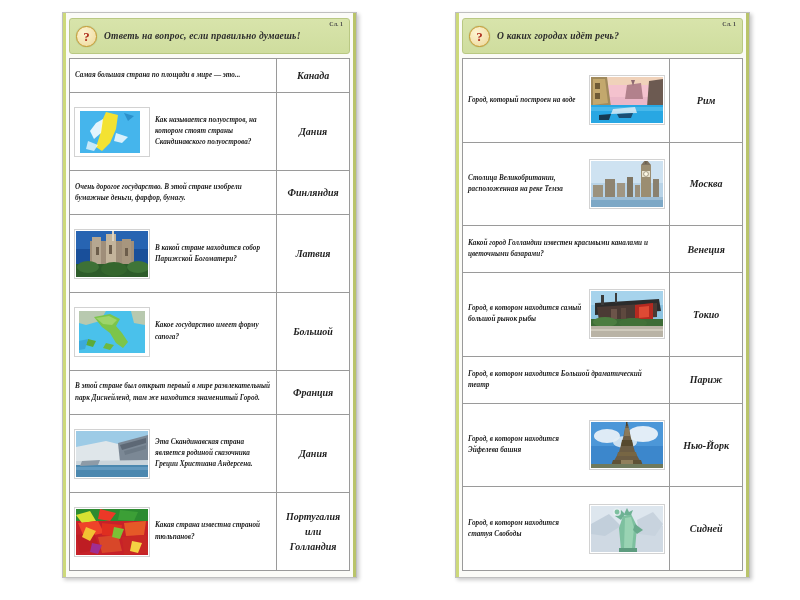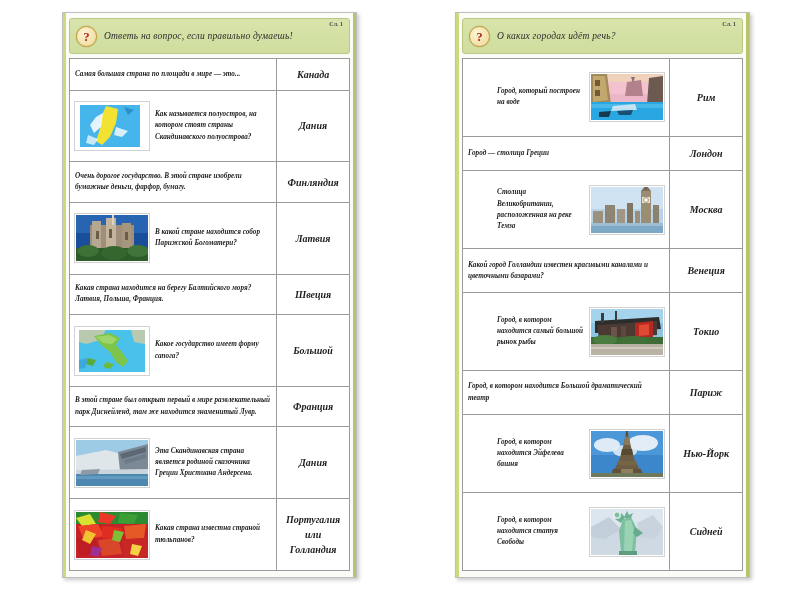--- a/index.html
+++ b/index.html
@@ -49,21 +49,21 @@
     background:radial-gradient(circle at 35% 30%,#fdf4d2,#edd89a);
     border:1.5px solid #c79a2e;
     color:#b03020;font-weight:bold;font-size:13px;
     display:flex;align-items:center;justify-content:center;
     flex:0 0 auto;line-height:1;
     font-family:"Liberation Serif",serif;
     box-shadow:0 0 1px rgba(0,0,0,.4);
   }
   .header-title{
     margin-left:7px;
-    font-size:9.5px;font-weight:normal;font-style:italic;
+    font-size:9.5px;font-weight:bold;font-style:italic;
     color:#2b2b2b;letter-spacing:.2px;
     filter:blur(.45px);
     white-space:nowrap;overflow:hidden;
   }
   .slide-num{
     position:absolute;right:6px;top:2px;
     font-size:6px;color:#4a4a4a;font-weight:bold;
     filter:blur(.4px);
   }
 
@@ -81,21 +81,21 @@
     border:1px solid #9a9a9a;
     vertical-align:middle;
     padding:5px 5px;
     box-sizing:border-box;
   }
   .qtable td.qcell{width:74%;}
   .qtable td.acell{width:26%;text-align:center;}
 
   .qrow-inner{display:flex;align-items:center;gap:6px;}
   .qrow-inner.img-left{flex-direction:row;}
-  .qrow-inner.img-right{flex-direction:row;margin-left:29px;}
+  .qrow-inner.img-right{flex-direction:row;}
 
   .qtext{
     font-size:7.2px;line-height:1.55;
     color:#1d1d1d;font-style:italic;font-weight:bold;
     filter:blur(.55px);
     flex:1 1 auto;
     word-break:break-word;
   }
   .atext{
     font-size:10px;color:#1d1d1d;font-style:italic;font-weight:bold;
@@ -191,30 +191,20 @@
                 <div class="qtext">В какой стране находится собор Парижской Богоматери?</div>
               </div>
             </td>
             <td class="acell">
               <div class="atext">Латвия</div>
             </td>
           </tr>
           <tr>
             <td class="qcell">
               <div class="qrow-inner img-left">
-                <div class="qtext">Какая страна находится на берегу Балтийского моря? Латвия, Польша, Франция.</div>
-              </div>
-            </td>
-            <td class="acell">
-              <div class="atext">Швеция</div>
-            </td>
-          </tr>
-          <tr>
-            <td class="qcell">
-              <div class="qrow-inner img-left">
                 <div class="thumb">
                   <svg viewBox="0 0 72 46" preserveAspectRatio="none">
       <rect width="72" height="46" fill="#ffffff"></rect>
       <rect x="3" y="2" width="66" height="42" fill="#4fc0e8"></rect>
       <path d="M3 2 H30 L24 12 L10 16 L3 14 Z" fill="#b9c9b0"></path>
       <path d="M55 2 H69 V16 L58 14 Z" fill="#b9c9b0"></path>
       <path d="M18 8 L34 5 L44 10 L40 17 L46 24 L52 33 L47 39 L40 34 L34 24 L26 18 Z" fill="#7ec44f"></path>
       <path d="M20 9 L33 7 L41 11 L36 16 L27 15 Z" fill="#9fd46e"></path>
       <path d="M30 34 L38 36 L34 41 L27 39 Z" fill="#6fb845"></path>
       <path d="M12 30 L20 32 L17 38 L10 36 Z" fill="#5faa3d"></path>
@@ -224,21 +214,21 @@
                 <div class="qtext">Какое государство имеет форму сапога?</div>
               </div>
             </td>
             <td class="acell">
               <div class="atext">Большой</div>
             </td>
           </tr>
           <tr>
             <td class="qcell">
               <div class="qrow-inner img-left">
-                <div class="qtext">В этой стране был открыт первый в мире развлекательный парк Диснейленд, там же находится знаменитый Лувр.</div>
+                <div class="qtext">В этой стране был открыт первый в мире развлекательный парк Диснейленд, там же находится знаменитый Город.</div>
               </div>
             </td>
             <td class="acell">
               <div class="atext">Франция</div>
             </td>
           </tr>
           <tr>
             <td class="qcell">
               <div class="qrow-inner img-left">
                 <div class="thumb">
@@ -326,30 +316,20 @@
     </svg>
                 </div>
               </div>
             </td>
             <td class="acell">
               <div class="atext">Рим</div>
             </td>
           </tr>
           <tr>
             <td class="qcell">
-              <div class="qrow-inner img-left">
-                <div class="qtext">Город — столица Греции</div>
-              </div>
-            </td>
-            <td class="acell">
-              <div class="atext">Лондон</div>
-            </td>
-          </tr>
-          <tr>
-            <td class="qcell">
               <div class="qrow-inner img-right">
                 <div class="qtext">Столица Великобритании, расположенная на реке Темза</div>
                 <div class="thumb">
                   <svg viewBox="0 0 72 46" preserveAspectRatio="none">
       <rect width="72" height="46" fill="#b9d3e6"></rect>
       <rect width="72" height="22" fill="#cfe2f0"></rect>
       <rect x="50" y="4" width="10" height="34" fill="#9a8d72"></rect>
       <rect x="51" y="10" width="8" height="6" fill="#e8e2cf"></rect>
       <circle cx="55" cy="13" r="2.4" fill="#fdf8e6" stroke="#6e6450" stroke-width=".6"></circle>
       <path d="M50 4 L55 -2 L60 4 Z" fill="#7e7260"></path>

